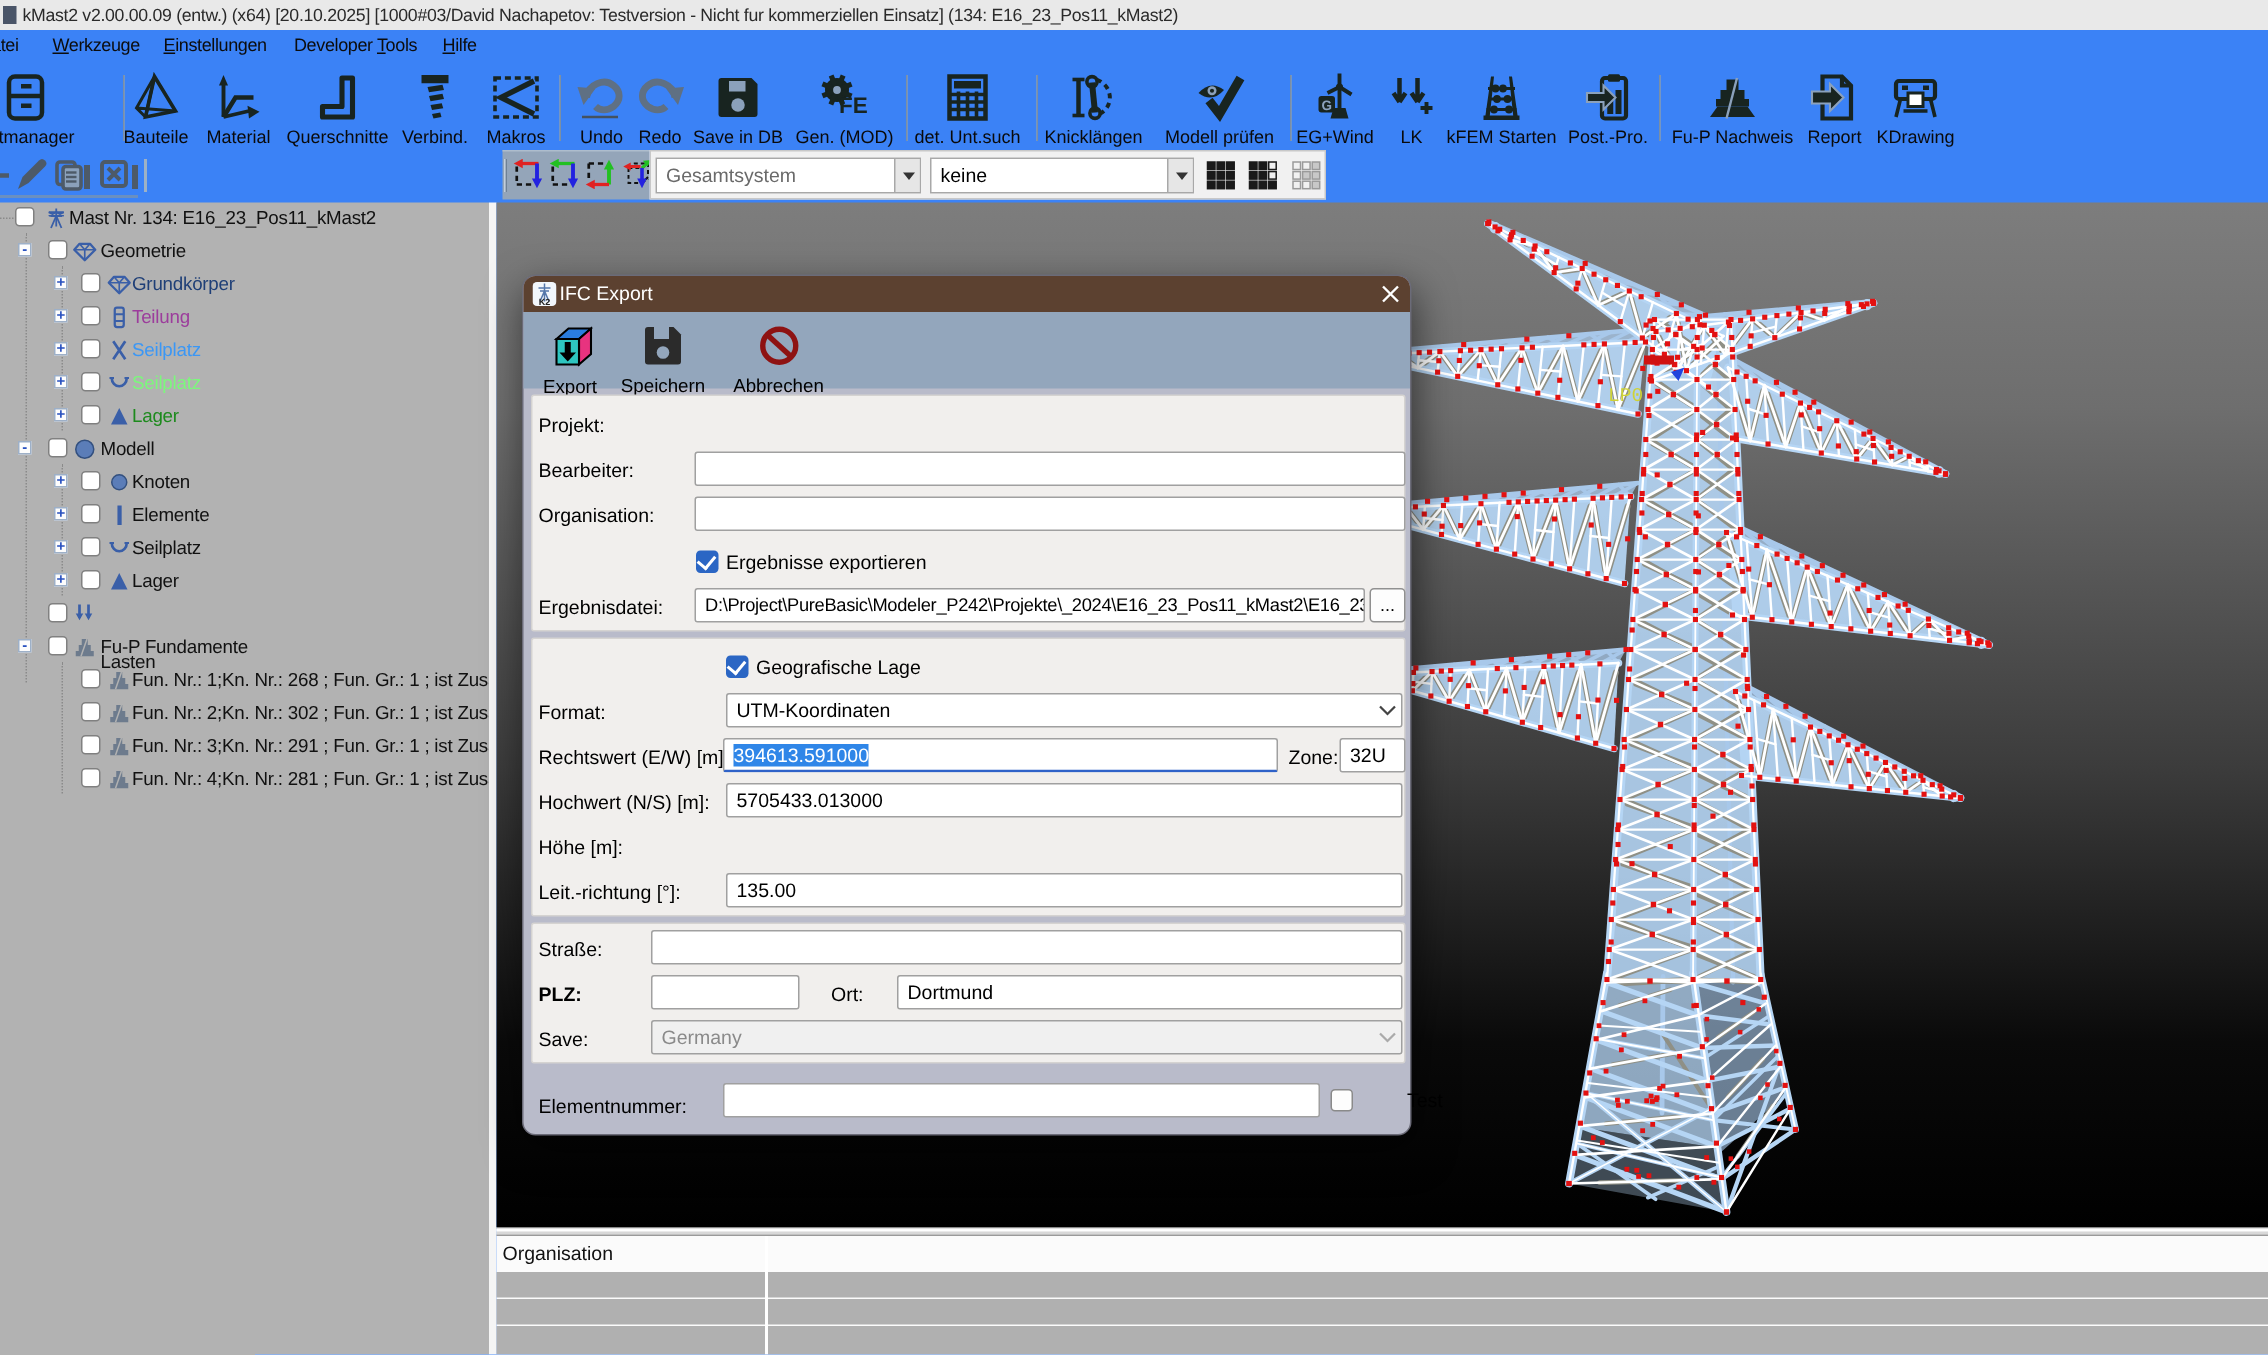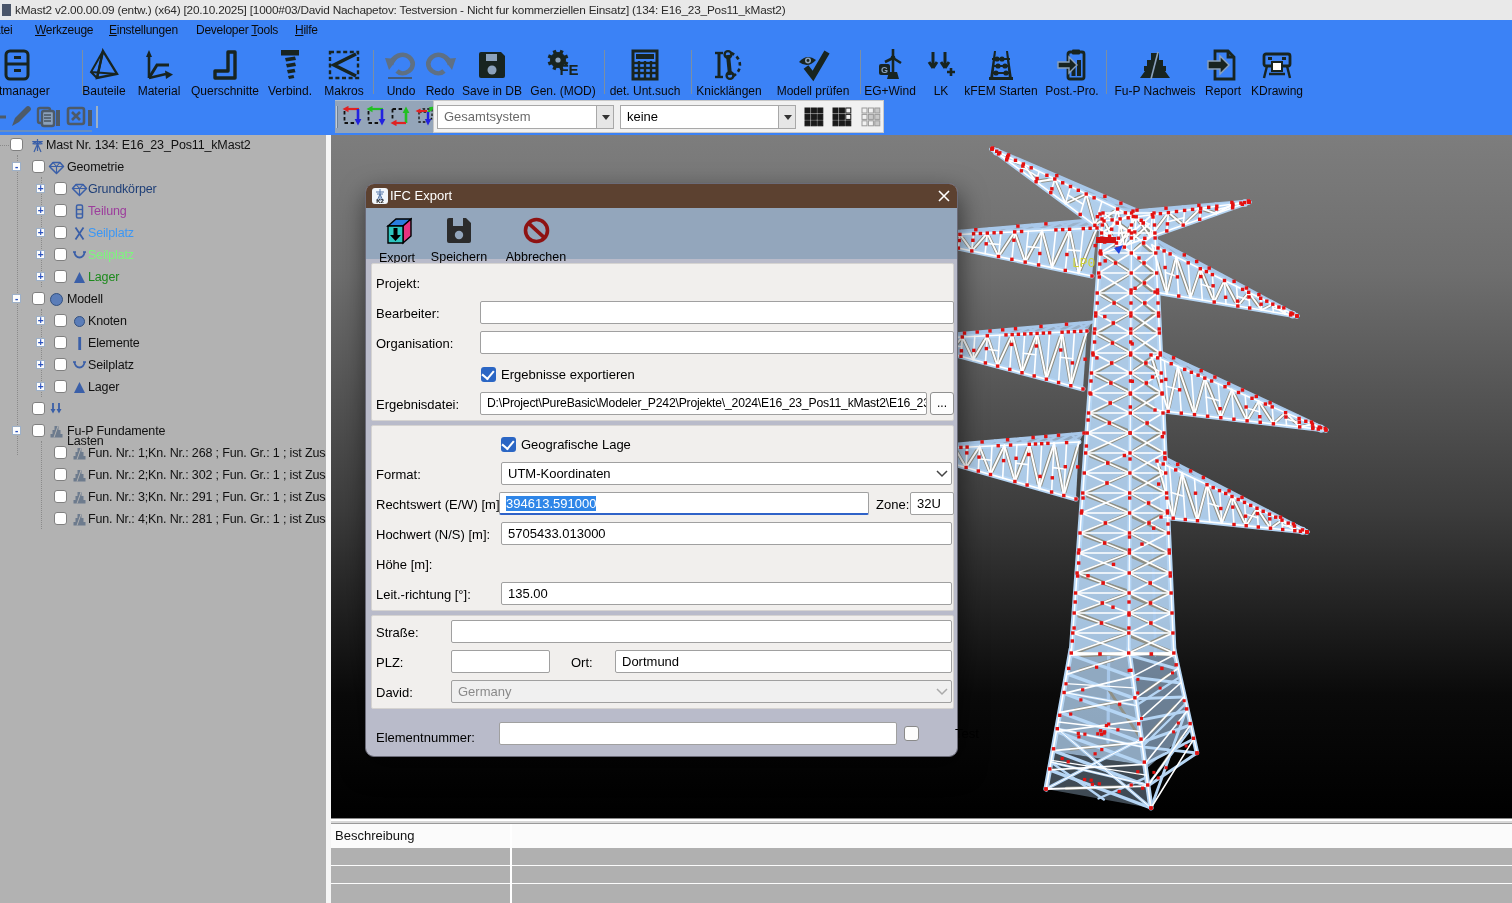--- a/index.html
+++ b/index.html
@@ -30,21 +30,21 @@
 .cb { position:absolute; top:4px; width:13px; height:13px; background:#fff; border:1.5px solid #808080; border-radius:3px; }
 .exp { position:absolute; top:6px; width:9px; height:9px; background:#fdfdfd; border:1px solid #9db0c8; font-size:10px; line-height:8px; text-align:center; color:#2a52c0; font-weight:bold; }
 .ticon { position:absolute; top:3px; width:17px; height:17px; }
 
 #split { position:absolute; left:326px; top:135px; width:5px; height:768px; background:#f5f5f5; }
 
 #viewport { position:absolute; left:331px; top:135px; width:1181px; height:683px; background:linear-gradient(#7d7d7d 0%, #6e6e6e 20%, #3c3c3c 55%, #0a0a0a 82%, #000 100%); overflow:hidden; }
 
 #btable { position:absolute; left:331px; top:818px; width:1181px; height:85px; background:#fbfbfb; }
 
-#dialog { position:absolute; left:365px; top:183px; width:593px; height:574px; background:#b9bbca; border-radius:9px; border:1px solid #6b6b78; box-shadow:2px 10px 26px rgba(0,0,0,0.55); }
+#dialog { position:absolute; left:348px; top:183px; width:593px; height:574px; background:#b9bbca; border-radius:9px; border:1px solid #6b6b78; box-shadow:2px 10px 26px rgba(0,0,0,0.55); }
 #dtitle { position:absolute; left:0; top:0; width:100%; height:24px; background:#5c4130; border-radius:8px 8px 0 0; color:#fff; font-size:13px; line-height:24px; }
 #dtoolbar { position:absolute; left:0; top:24px; width:100%; height:51px; background:#93a6bc; }
 .dbtn { position:absolute; top:9px; text-align:center; font-size:12.5px; color:#000; }
 .sect { position:absolute; left:5px; width:583px; background:#f1efed; border:1px solid #d5d3d1; border-radius:2px; }
 .dlabel { position:absolute; font-size:13px; color:#000; }
 .dinput { position:absolute; height:23px; background:#fff; border:1px solid #a0a0a0; border-radius:2px; font-size:13px; line-height:21px; padding-left:6px; white-space:nowrap; overflow:hidden; }
 .dcheck { position:absolute; width:15px; height:15px; background:#2b66c4; border-radius:3px; }
 .dcheck:after { content:""; position:absolute; left:3px; top:1px; width:6px; height:9px; border:solid #fff; border-width:0 2px 2px 0; transform:rotate(40deg); }
 </style>
 </head>
@@ -1994,21 +1994,21 @@
 <text x="1072" y="267" font-size="13" font-family="Liberation Mono, monospace" fill="#cfd235">LP0</text>
 <rect x="1096" y="237" width="20" height="6" fill="#d01212"></rect>
 <path d="M1114 248 l9 -3 l-4 9 z" fill="#2244dd"></path>
 </svg>
     </div>
   <div id="btable">
       <div style="position:absolute;left:0;top:0;width:100%;height:1px;background:#8a8a8a;"></div>
 <div style="position:absolute;left:0;top:1px;width:100%;height:2px;background:#ffffff;"></div>
 <div style="position:absolute;left:0;top:3px;width:100%;height:2px;background:#d8d8d8;"></div>
 <div style="position:absolute;left:0;top:5px;width:100%;height:1px;background:#9a9a9a;"></div>
-<div style="position:absolute;left:4px;top:10px;font-size:13px;color:#111;">Beschreibung</div>
+<div style="position:absolute;left:4px;top:10px;font-size:13px;color:#111;">Organisation</div>
 <div style="position:absolute;left:0;top:30px;width:100%;height:17px;background:#b0b0b0;"></div>
 <div style="position:absolute;left:0;top:48px;width:100%;height:17px;background:#b0b0b0;"></div>
 <div style="position:absolute;left:0;top:66px;width:100%;height:19px;background:#b0b0b0;"></div>
 <div style="position:absolute;left:179px;top:6px;width:2px;height:79px;background:#fff;"></div>
     </div>
   <div id="dialog">
       <div id="dtitle"><svg width="16" height="16" viewBox="0 0 16 16" style="position:absolute;left:6px;top:4px;">
           <rect x="0" y="0" width="16" height="16" rx="3" fill="#f2f6fb"></rect>
           <path d="M8 1 v12 M5 13 L8 6 L11 13 M4 4 h8 M5 6 h6" stroke="#5577aa" stroke-width="1" fill="none"></path>
           <text x="8" y="15" font-size="6" font-weight="bold" text-anchor="middle" fill="#222">K2</text>
@@ -2056,25 +2056,25 @@
 <div class="dlabel" style="left:510px;top:313px;">Zone:</div>
 <div class="dinput" style="left:544px;top:308px;width:44px;">32U</div>
 <div class="dlabel" style="left:10px;top:343px;">Hochwert (N/S) [m]:</div>
 <div class="dinput" style="left:135px;top:338px;width:451px;">5705433.013000</div>
 <div class="dlabel" style="left:10px;top:373px;">Höhe [m]:</div>
 <div class="dlabel" style="left:10px;top:403px;">Leit.-richtung [°]:</div>
 <div class="dinput" style="left:135px;top:398px;width:451px;">135.00</div>
 <div class="sect" style="top:431px;height:94px;"></div>
 <div class="dlabel" style="left:10px;top:441px;">Straße:</div>
 <div class="dinput" style="left:85px;top:436px;width:501px;"></div>
-<div class="dlabel" style="left:10px;top:471px;">PLZ:</div>
+<div class="dlabel" style="left:10px;top:471px;font-weight:bold;">PLZ:</div>
 <div class="dinput" style="left:85px;top:466px;width:99px;"></div>
 <div class="dlabel" style="left:205px;top:471px;">Ort:</div>
 <div class="dinput" style="left:249px;top:466px;width:337px;">Dortmund</div>
-<div class="dlabel" style="left:10px;top:501px;">David:</div>
+<div class="dlabel" style="left:10px;top:501px;">Save:</div>
 <div class="dinput" style="left:85px;top:496px;width:501px;background:#f0f0f0;"><span style="color:#8a8a8a;">Germany</span></div>
 <svg width="12" height="8" viewBox="0 0 12 8" style="position:absolute;left:570px;top:504px;">
         <path d="M1 1 L6 6 L11 1" fill="none" stroke="#aaa" stroke-width="1.5"></path>
       </svg>
 <div class="dlabel" style="left:10px;top:546px;">Elementnummer:</div>
 <div class="dinput" style="left:133px;top:538px;width:398px;"></div>
 <div style="position:absolute;left:538px;top:542px;width:15px;height:15px;background:#fdfdfd;border:1px solid #8a8a8a;border-radius:3px;"></div>
 <div class="dlabel" style="left:557px;top:542px;margin-left:32px;">Test</div>
     </div>
 </div>

